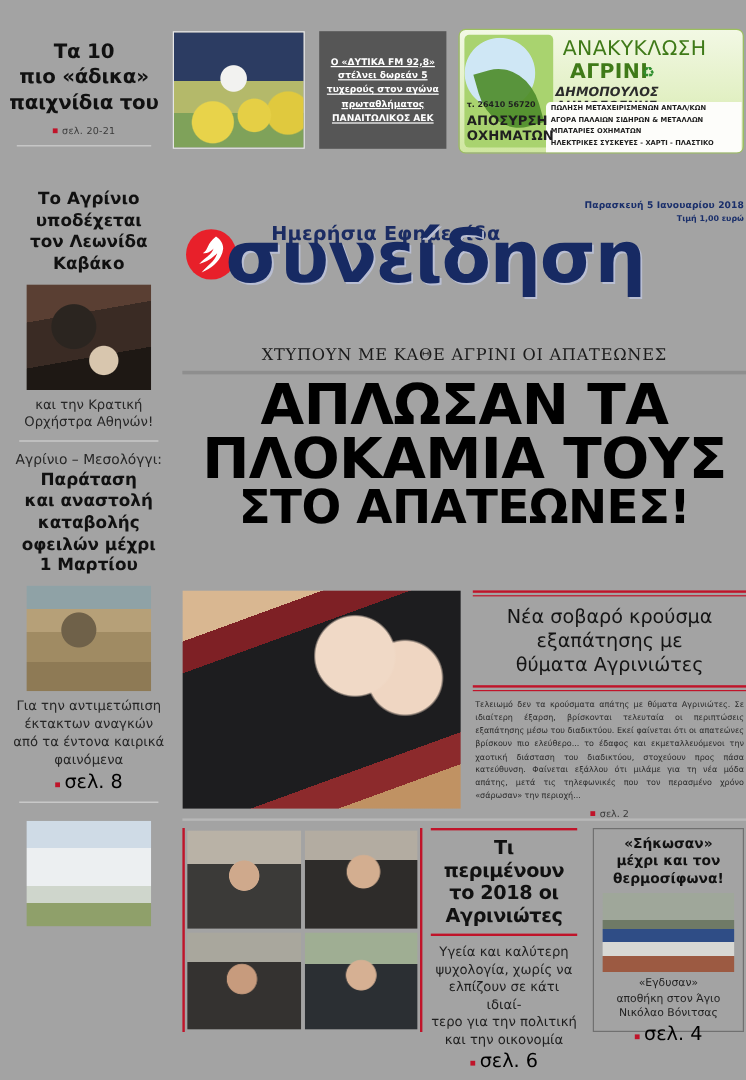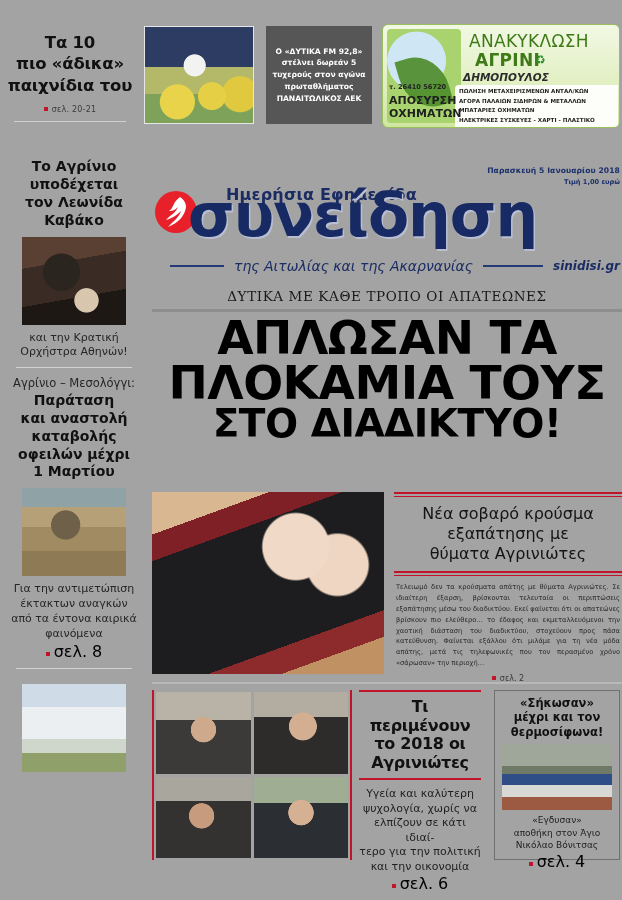--- a/index.html
+++ b/index.html
@@ -27,21 +27,21 @@
   }
   .rule-under { height: 1px; background: #cfcfcf; margin: 7px 14px 0 14px; }
 
   .ts-photo {
     width: 110px; height: 98px; margin-top: 8px; margin-left: 4px;
     position: relative; overflow: hidden; border: 1px solid #e6e6e6;
   }
   .ts-radio {
     width: 106px; height: 98px; margin-top: 8px; margin-left: 12px;
     background: #565656; color: #fff; display: flex; align-items: center;
-    justify-content: center; text-align: center; padding: 4px;
+    justify-content: center; text-align: center; padding: 4px; text-decoration: underline;
   }
   .ts-radio span { font-size: 7.6px; font-weight: bold; line-height: 1.55; }
 
   .ts-ad {
     width: 238px; height: 104px; margin-top: 6px; margin-left: 10px;
     border: 1px solid #9cbf5e; border-radius: 6px; overflow: hidden;
     background: linear-gradient(180deg,#f2f8e4 0%, #e2f0c4 55%, #cfe6a0 100%);
     position: relative;
   }
 
@@ -283,35 +283,29 @@
     <div class="mh-eyebrow">Ημερήσια Εφημερίδα</div>
 
     <div class="mh-logo">
       <svg class="mh-flame" viewBox="0 0 44 44">
         <circle cx="22" cy="22" r="21" fill="#e8202a"></circle>
         <path d="M26 7 C18 13 20 18 15 21 C20 21 22 19 24 17 C22 23 16 25 12 30 C19 28 23 25 27 21 C25 28 19 31 14 37 C24 33 31 26 32 17 C32 12 29 9 26 7 Z" fill="#ffffff"></path>
       </svg>
       <div class="mh-word">συνείδηση</div>
     </div>
 
-    <div class="mh-footline">
-      <div class="mh-fl-rule"></div>
-      <div class="mh-fl-text">της Αιτωλίας και της Ακαρνανίας</div>
-      <div class="mh-fl-rule r2"></div>
-      <div class="mh-site">sinidisi.gr</div>
-    </div>
   </div>
 
   <div class="lead">
-    <div class="lead-kicker">ΔΥΤΙΚΑ ΜΕ ΚΑΘΕ ΤΡΟΠΟ ΟΙ ΑΠΑΤΕΩΝΕΣ</div>
+    <div class="lead-kicker">ΧΤΥΠΟΥΝ ΜΕ ΚΑΘΕ ΑΓΡΙΝΙ ΟΙ ΑΠΑΤΕΩΝΕΣ</div>
     <div class="lead-rule"></div>
     <div class="lead-h1">
       <div>ΑΠΛΩΣΑΝ ΤΑ</div>
       <div>ΠΛΟΚΑΜΙΑ ΤΟΥΣ</div>
-      <div class="l3">ΣΤΟ ΔΙΑΔΙΚΤΥΟ!</div>
+      <div class="l3">ΣΤΟ ΑΠΑΤΕΩΝΕΣ!</div>
     </div>
   </div>
 
   <div class="leadrow">
     <div class="lr-photo">
         <div class="ph ph-laptop"></div>
       </div>
     <div class="lr-text">
       <div class="lr-rule"></div>
       <div class="lr-rule thin"></div>

